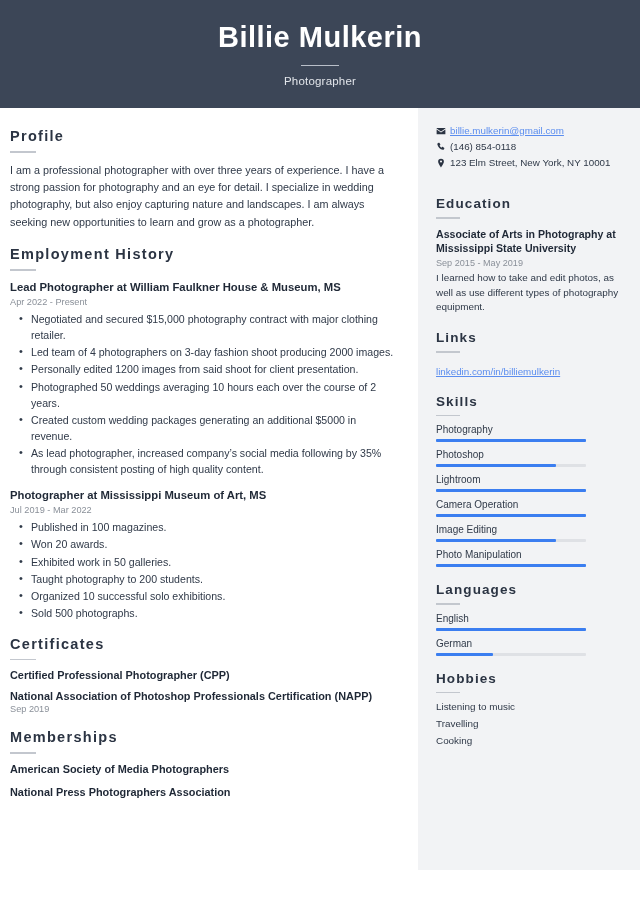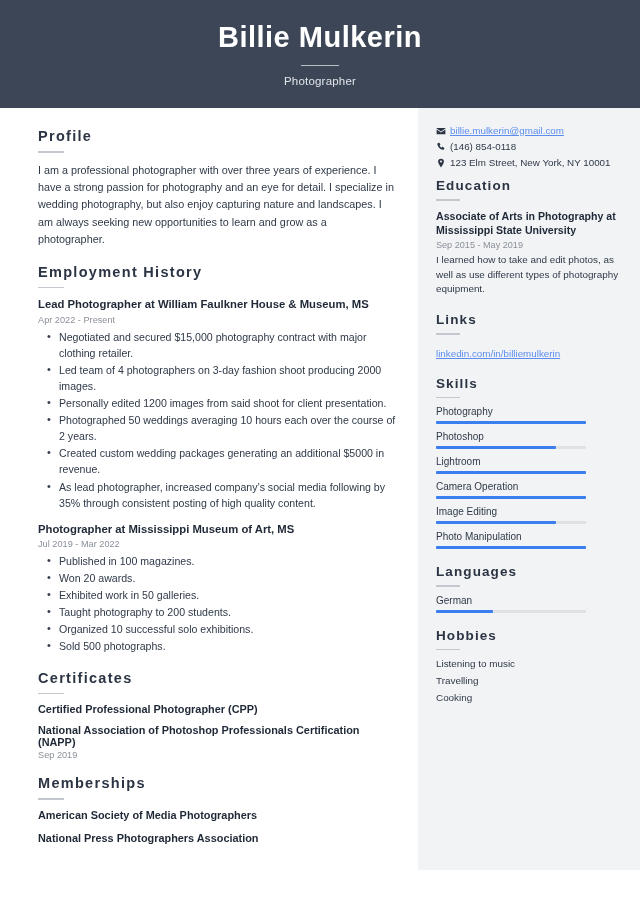--- a/index.html
+++ b/index.html
@@ -26,21 +26,21 @@
     line-height: 1.15; color: #ffffff;
   }
   .header-rule {
     width: 38px; height: 1px; background: #b9bfc9;
     margin: 10px 0 9px 0;
   }
   .header-title { font-size: 11.5px; color: #e2e5ea; letter-spacing: 0.2px; }
 
   
   .body { flex: 1 1 auto; display: flex; align-items: stretch; }
-  .col-main { width: 418px; flex: 0 0 418px; background: #ffffff; padding: 20px 22px 0 38px; }
+  .col-main { width: 418px; flex: 0 0 418px; background: #ffffff; padding: 20px 22px 0 10px; }
   .col-side { width: 222px; flex: 0 0 222px; background: #f2f3f5; padding: 17px 20px 0 18px; }
 
   
   .sec { margin-bottom: 15px; }
   .sec-title {
     font-size: 14.5px; font-weight: bold; letter-spacing: 1.3px;
     color: #2b3443;
   }
   .sec-rule { width: 26px; height: 1.5px; background: #c3c7ce; margin: 7px 0 9px 0; }
 
@@ -60,21 +60,21 @@
   .bullets li::before {
     content: "•"; position: absolute; left: 9px; top: -1px;
     font-size: 11px; color: #2f3948;
   }
   .cert { margin-bottom: 9px; }
   .cert-title { font-size: 10.9px; font-weight: bold; color: #1f2836; }
   .cert-date { font-size: 9.2px; color: #8a9099; margin-top: 2px; }
   .memb { font-size: 10.9px; font-weight: bold; color: #1f2836; margin-bottom: 11px; }
 
   
-  .contact { margin-bottom: 10px; }
+  .contact { margin-bottom: 28px; }
   .contact-row { display: flex; align-items: center; margin-bottom: 5px; }
   .contact-ico {
     width: 14px; flex: 0 0 14px; display: flex;
     align-items: center; justify-content: flex-start;
     color: #2b3443;
   }
   .contact-ico svg { display: block; }
   .contact-txt { font-size: 9.8px; color: #2f3948; }
   .link { color: #5b8def; text-decoration: underline; font-size: 9.8px; }
 
@@ -244,20 +244,26 @@
           <div class="bar">
               <div class="bar-fill" style="width: 100%;"></div>
             </div>
         </div>
       </div>
 
       <div class="sec">
         <div class="sec-title">Languages</div>
         <div class="sec-rule"></div>
         <div class="skill">
+          <div class="skill-name">English</div>
+          <div class="bar">
+              <div class="bar-fill" style="width: 100%;"></div>
+            </div>
+        </div>
+        <div class="skill">
           <div class="skill-name">German</div>
           <div class="bar">
               <div class="bar-fill" style="width: 38%;"></div>
             </div>
         </div>
       </div>
 
       <div class="sec">
         <div class="sec-title">Hobbies</div>
         <div class="sec-rule"></div>

